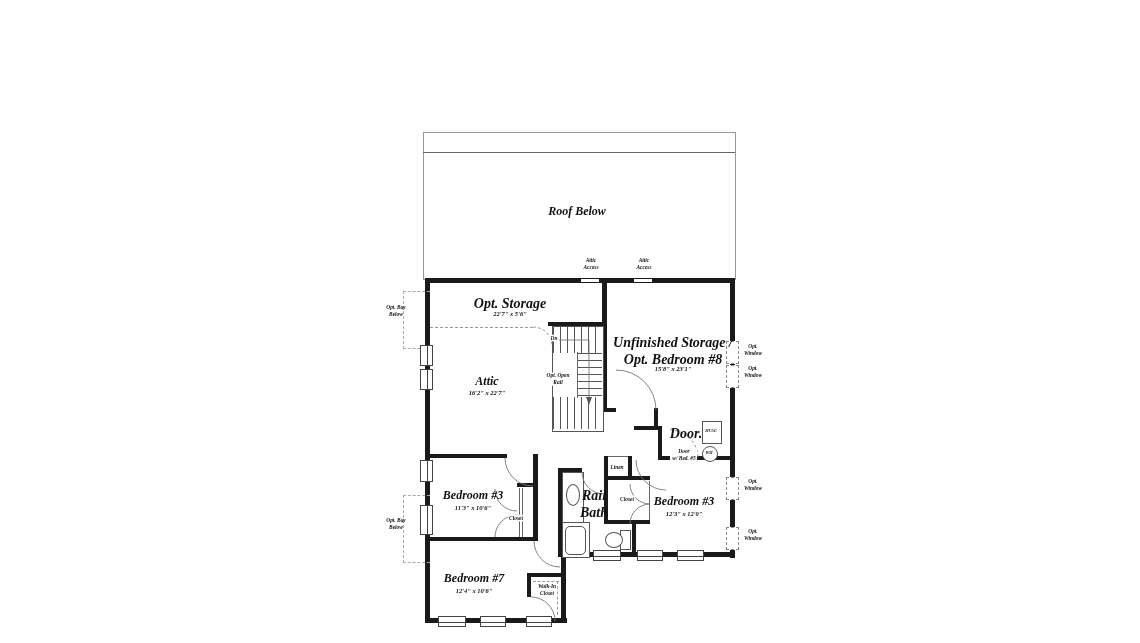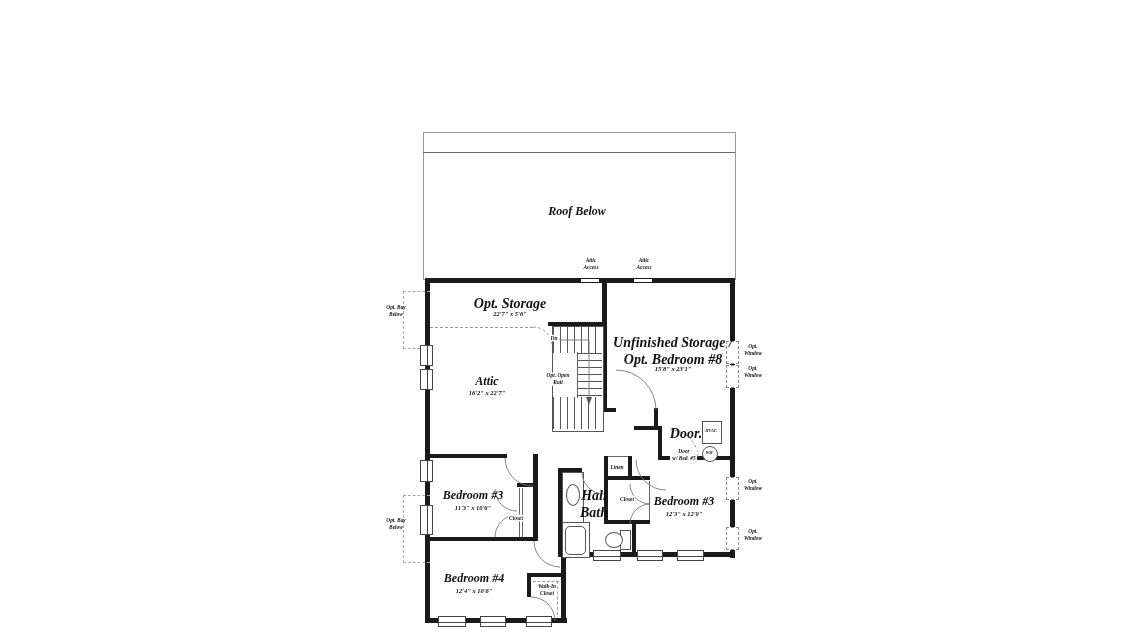--- a/index.html
+++ b/index.html
@@ -155,26 +155,26 @@
 w/ Bed. #5</div>
 
   <div class="lbl t bg" style="left:554px;top:338px">Dn</div>
   <div class="lbl t bg" style="left:558px;top:379px">Opt. Open
 Rail</div>
 
   <div class="lbl n" style="left:473px;top:495px">Bedroom #3</div>
   <div class="lbl d" style="left:473px;top:508px">11'3" x 10'6"</div>
   <div class="lbl t bg" style="left:516px;top:518px">Closet</div>
 
-  <div class="lbl n" style="left:474px;top:578px">Bedroom #4</div>
+  <div class="lbl n" style="left:474px;top:578px">Bedroom #7</div>
   <div class="lbl d" style="left:474px;top:591px">12'4" x 10'6"</div>
   <div class="lbl t bg" style="left:547px;top:590px">Walk-In
 Closet</div>
 
-  <div class="lbl m" style="left:594px;top:505px">Hall
+  <div class="lbl m" style="left:594px;top:505px">Rail
 Bath</div>
   <div class="lbl t bg" style="left:617px;top:467px">Linen</div>
   <div class="lbl t bg" style="left:627px;top:499px">Closet</div>
 
   <div class="lbl n" style="left:684px;top:501px">Bedroom #3</div>
   <div class="lbl d" style="left:684px;top:514px">12'3" x 12'0"</div>
 
   <div class="lbl t" style="left:396px;top:311px">Opt. Bay
 Below</div>
   <div class="lbl t" style="left:396px;top:524px">Opt. Bay

